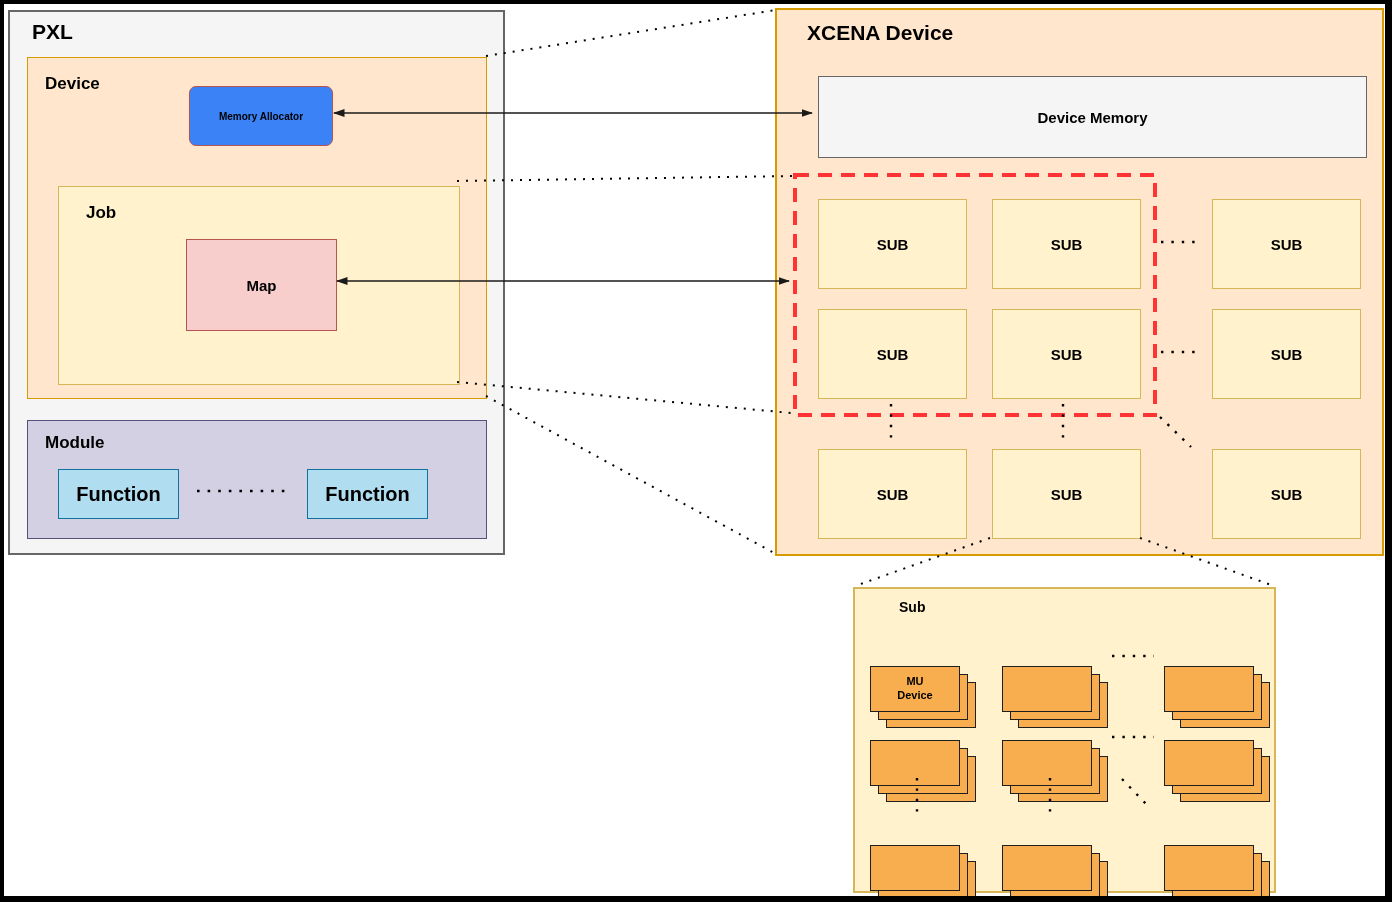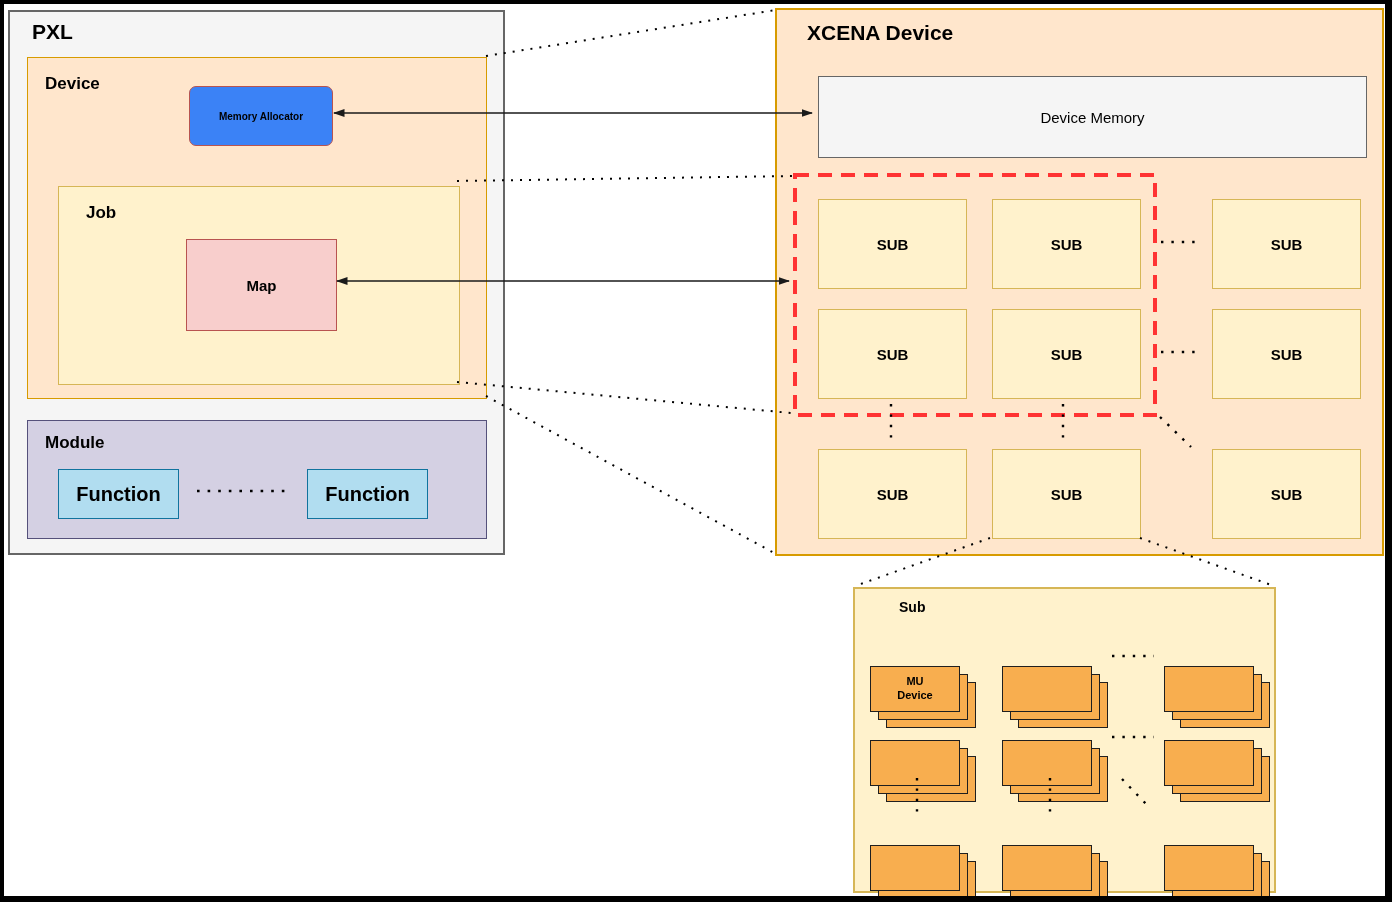--- a/index.html
+++ b/index.html
@@ -25,21 +25,21 @@
   .module{left:17px;top:408px;width:460px;height:119px;background:#d4d0e3;border:1.5px solid #55517b;}
   .module-title{left:17px;top:12px;font-size:17px;}
   .fn{width:121px;height:50px;background:#b1ddf0;border:1.5px solid #10739e;
       display:flex;align-items:center;justify-content:center;font-weight:bold;font-size:20px;}
   .fn1{left:30px;top:48px;} .fn2{left:279px;top:48px;}
 
   
   .xcena{left:775px;top:8px;width:609px;height:548px;background:#ffe6cc;border:2px solid #d79b00;}
   .xcena-title{left:30px;top:11px;font-size:21px;}
   .devmem{left:41px;top:66px;width:549px;height:82px;background:#f5f5f5;border:1.5px solid #666666;
-          display:flex;align-items:center;justify-content:center;font-weight:normal;font-size:15px;}
+          display:flex;align-items:center;justify-content:center;font-weight:bold;font-size:15px;}
   .subcell{width:149px;height:90px;background:#fff2cc;border:1.5px solid #d6b656;
            display:flex;align-items:center;justify-content:center;font-weight:bold;font-size:15px;}
 
   
   .subdetail{left:853px;top:587px;width:423px;height:306px;background:#fff2cc;border:2px solid #d6b656;}
   .subdetail-title{left:44px;top:10px;font-size:14px;}
   .stack{position:absolute;width:106px;height:62px;margin-top:27px;}
   .stack .layer{position:absolute;width:90px;height:46px;background:#f8ae4f;border:1.3px solid #1f1f1f;box-sizing:border-box;}
   .stack .l3{left:16px;top:16px;} .stack .l2{left:8px;top:8px;} .stack .front{left:0;top:0;
      display:flex;flex-direction:column;align-items:center;justify-content:center;font-weight:bold;font-size:11px;line-height:1.25;}

